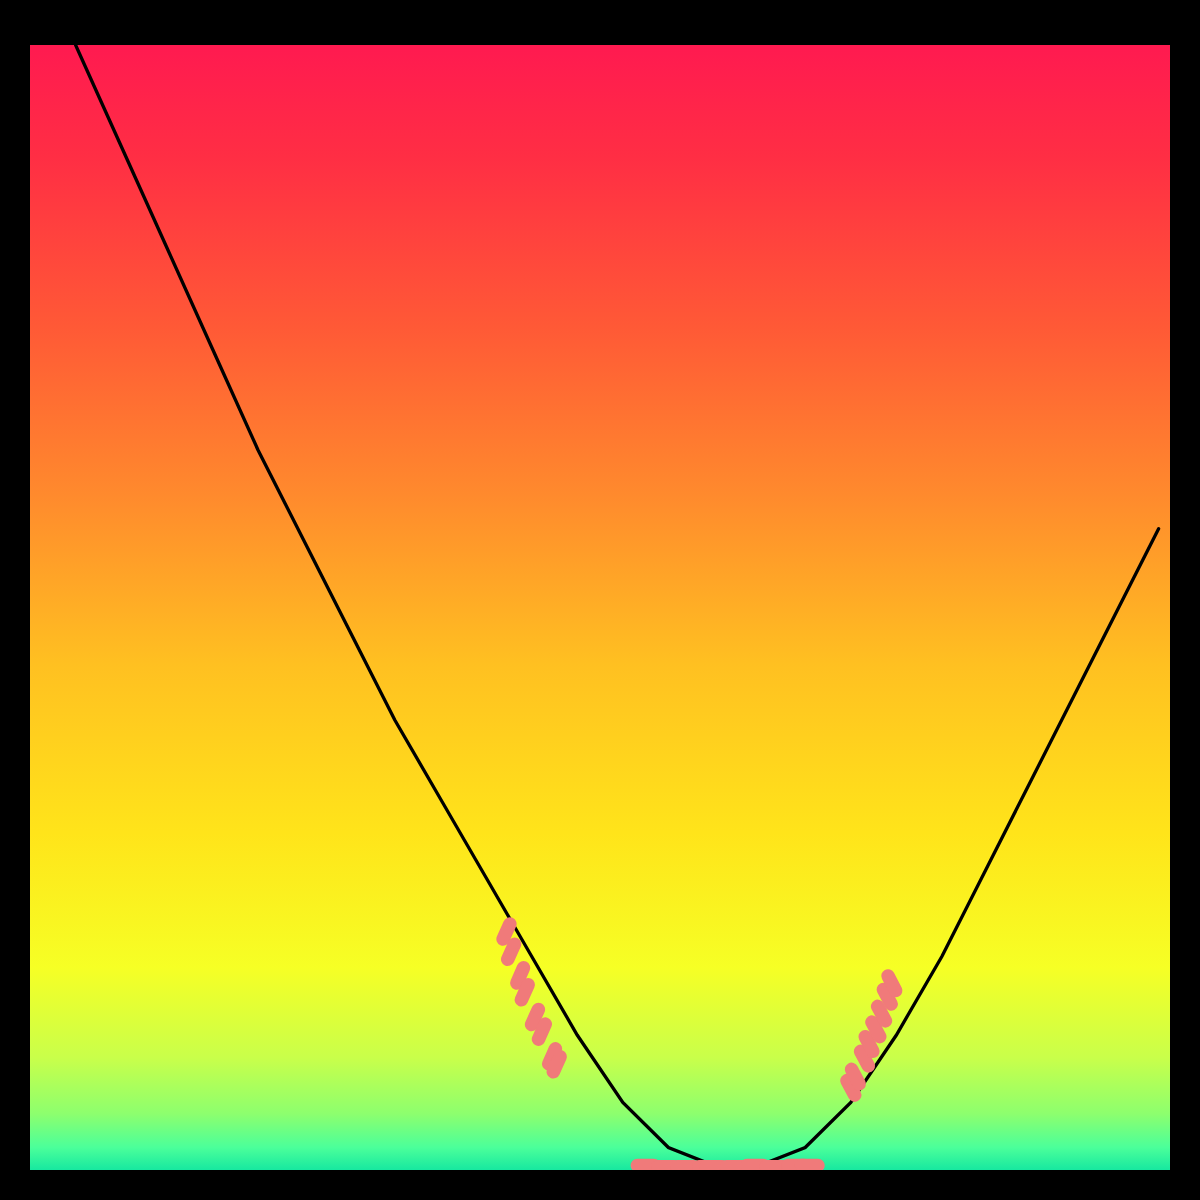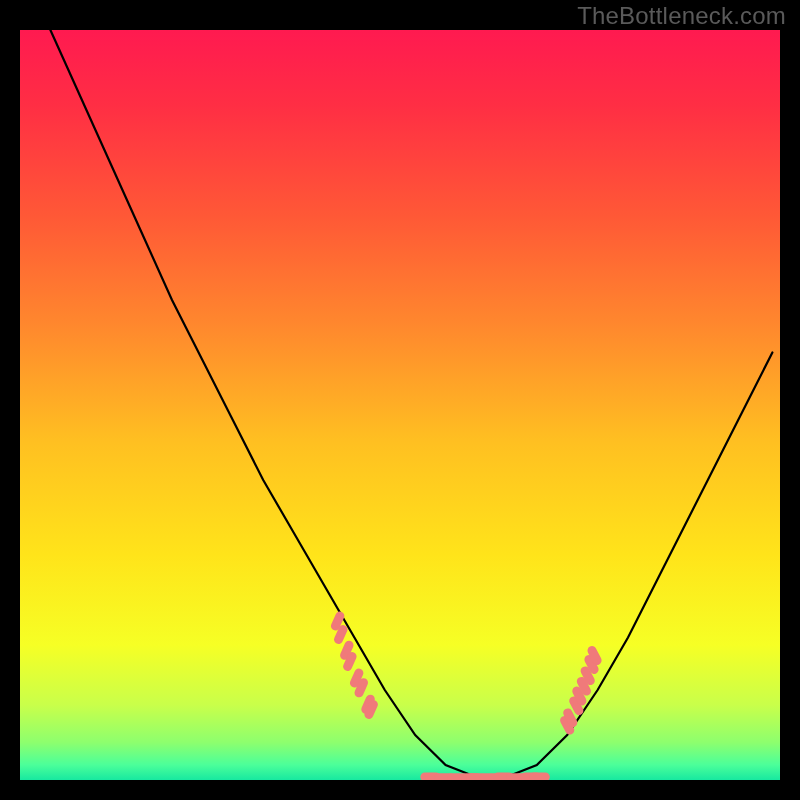--- a/index.html
+++ b/index.html
@@ -25,21 +25,20 @@
     left: 20px;
     top: 30px;
     width: 760px;
     height: 750px;
   }
 </style>
 </head>
 <body>
 
 <div class="frame">
-  <div class="attribution">TheBottleneck.com</div>
   <svg class="plot" viewBox="0 0 760 750" preserveAspectRatio="none">
     <defs>
       <linearGradient id="bg-grad" x1="0" y1="0" x2="0" y2="1">
           <stop offset="0%" stop-color="#ff1a50"></stop>
           <stop offset="10%" stop-color="#ff2e44"></stop>
           <stop offset="25%" stop-color="#ff5936"></stop>
           <stop offset="40%" stop-color="#ff8a2d"></stop>
           <stop offset="55.00000000000001%" stop-color="#ffc021"></stop>
           <stop offset="70%" stop-color="#ffe41a"></stop>
           <stop offset="82%" stop-color="#f6ff25"></stop>

